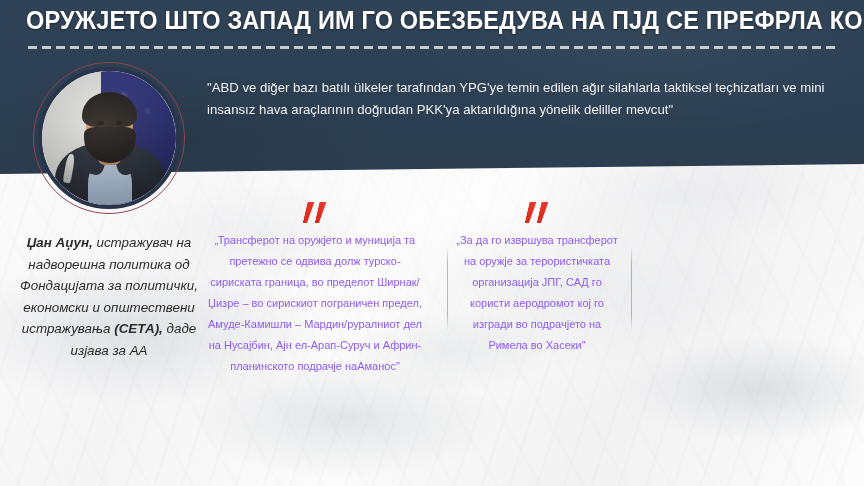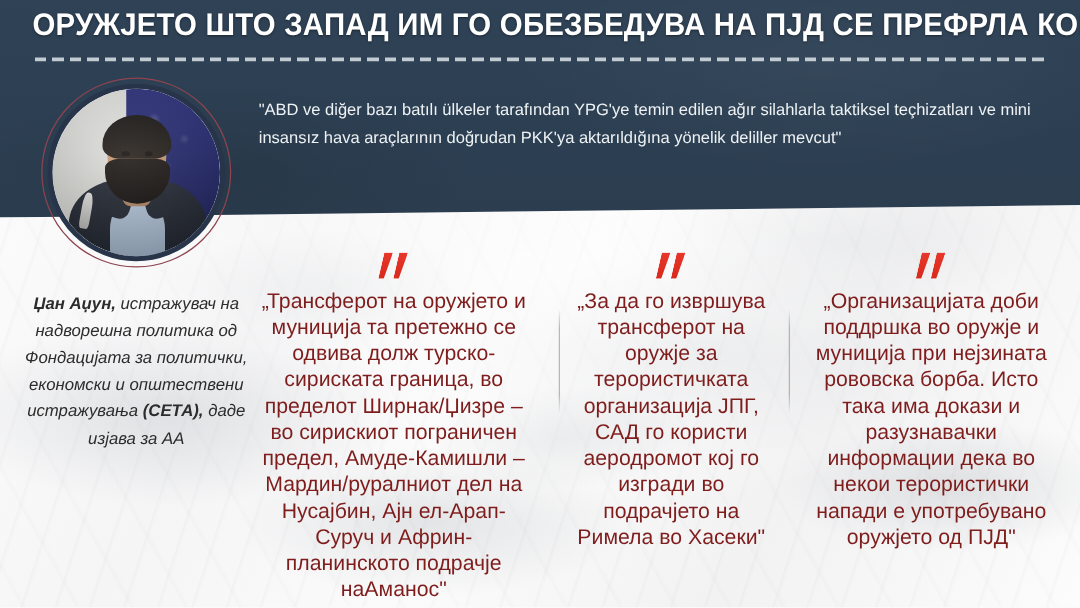--- a/index.html
+++ b/index.html
@@ -208,21 +208,21 @@
   .col-attr {
     left: 18px;
     width: 182px;
     padding-top: 42px;
     font-size: 13.4px;
     line-height: 21.5px;
     font-style: italic;
   }
   .col-attr b { font-weight: bold; }
 
-  .col-q { font-size: 17px; line-height: 21px; color: #7f1d1d; }
+  .col-q { font-size: 11px; line-height: 21px; color: #8b5cf6; }
   .col-q1 { left: 205px; width: 220px; }
   .col-q2 { left: 452px; width: 170px; }
   .col-q3 { left: 645px; width: 200px; }
 
   .qmark {
     display: block;
     height: 34px;
     margin: 0 auto 6px;
     width: 26px;
     position: relative;
@@ -304,26 +304,19 @@
     </div>
 
     <div class="col col-q col-q2">
       <span class="qmark">
           <i></i>
           <i></i>
         </span>
       <span>„За да го извршува трансферот на оружје за терористичката организација ЈПГ, САД го користи аеродромот кој го изгради во подрачјето на Римела во Хасеки"</span>
     </div>
 
-    <div class="col col-q col-q3">
-      <span class="qmark">
-          <i></i>
-          <i></i>
-        </span>
-      <span>„Организацијата доби поддршка во оружје и муниција при нејзината рововска борба. Исто така има докази и разузнавачки информации дека во некои терористички напади е употребувано оружјето од ПЈД"</span>
-    </div>
 
     <div class="divider div-a"></div>
     <div class="divider div-b"></div>
 
   </div>
 
 </div>
 
 </body></html>

